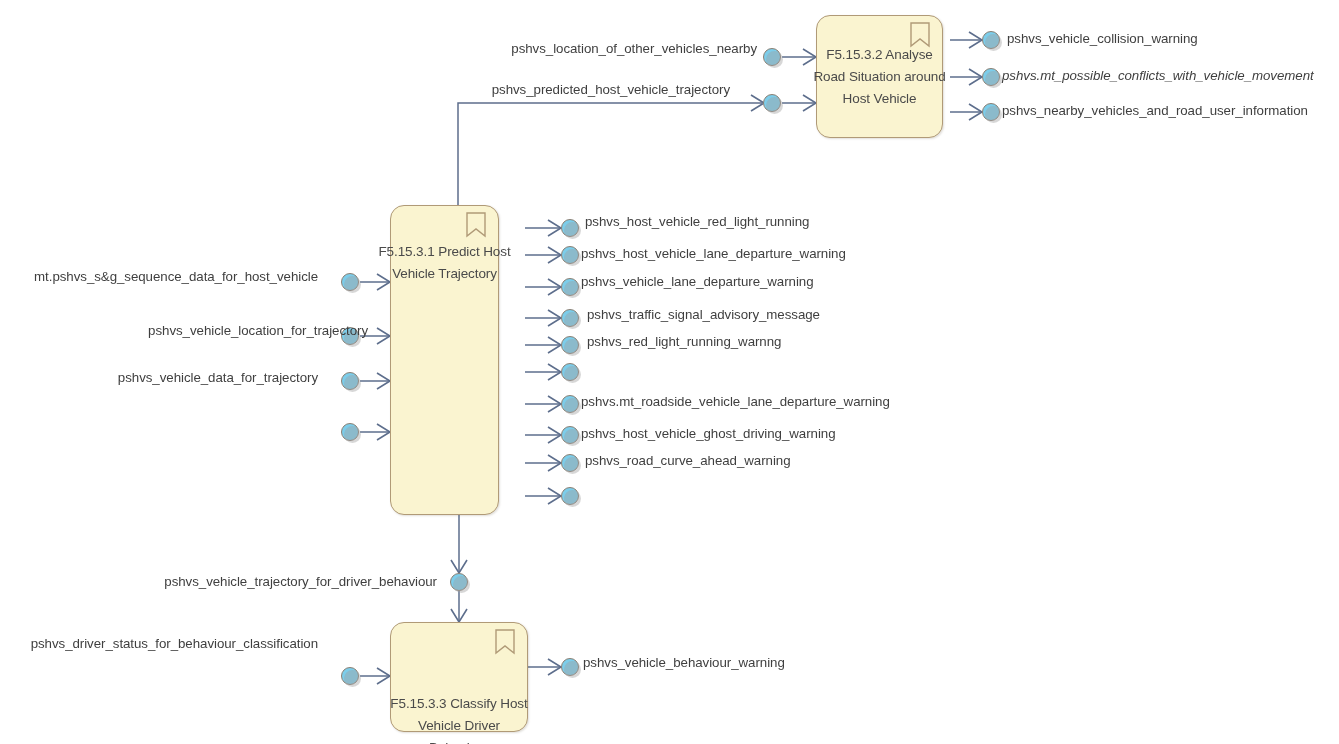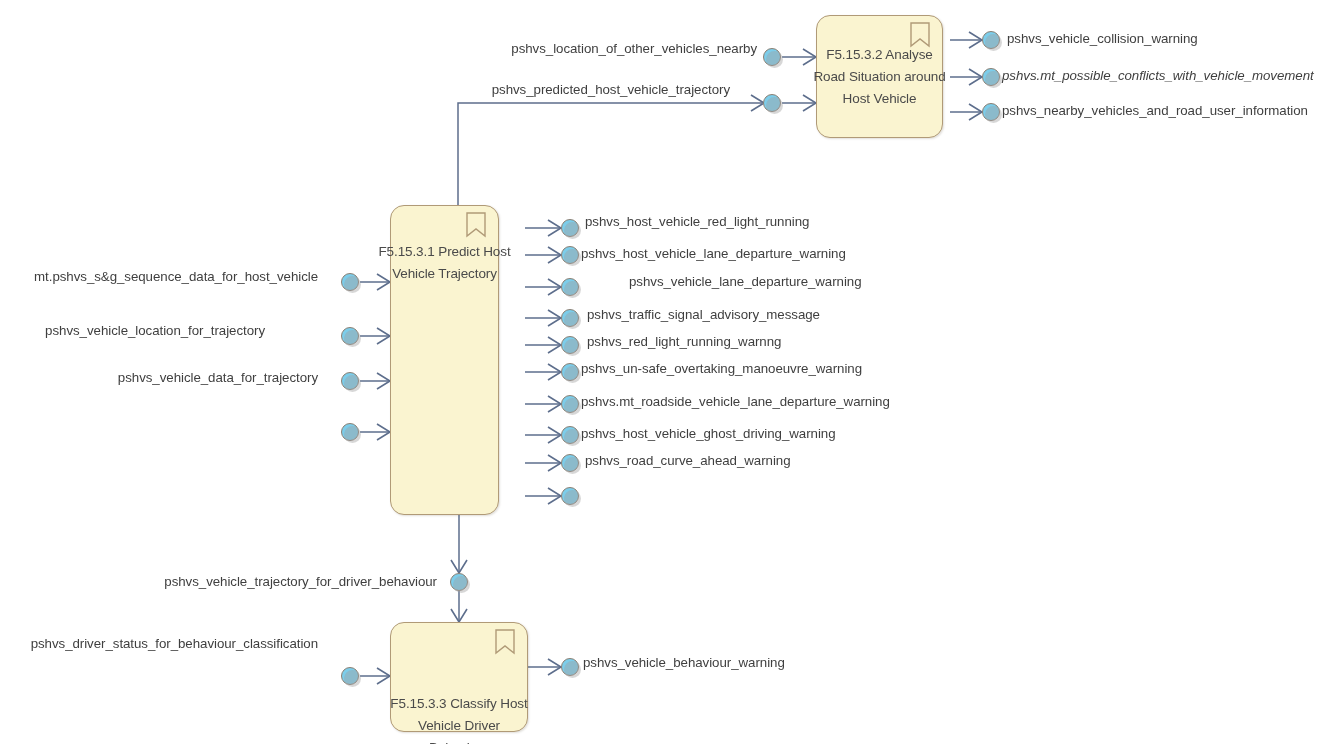--- a/index.html
+++ b/index.html
@@ -203,44 +203,43 @@
   <div class="port" style="left:982px; top:68px;"></div>
   <div class="pin-label right" style="left:1002px; top:68px;font-style:italic;">pshvs.mt_possible_conflicts_with_vehicle_movement</div>
 
   <div class="port" style="left:982px; top:103px;"></div>
   <div class="pin-label right" style="left:1002px; top:103px;">pshvs_nearby_vehicles_and_road_user_information</div>
 
   <div class="port" style="left:341px; top:273px;"></div>
   <div class="pin-label left" style="right:1021px; top:269px;">mt.pshvs_s&amp;g_sequence_data_for_host_vehicle</div>
 
   <div class="port" style="left:341px; top:327px;"></div>
-  <div class="pin-label left" style="right:1074px; top:323px;">pshvs_vehicle_location_for_trajectory</div>
+  <div class="pin-label left" style="right:971px; top:323px;">pshvs_vehicle_location_for_trajectory</div>
 
   <div class="port" style="left:341px; top:372px;"></div>
   <div class="pin-label left" style="right:1021px; top:370px;text-align:right;">pshvs_vehicle_data_for_trajectory</div>
 
   <div class="port" style="left:341px; top:423px;"></div>
 
   <div class="port" style="left:561px; top:219px;"></div>
   <div class="pin-label right" style="left:585px; top:214px;">pshvs_host_vehicle_red_light_running</div>
 
   <div class="port" style="left:561px; top:246px;"></div>
   <div class="pin-label right" style="left:581px; top:246px;">pshvs_host_vehicle_lane_departure_warning</div>
 
   <div class="port" style="left:561px; top:278px;"></div>
-  <div class="pin-label right" style="left:581px; top:274px;margin-left:48px;">pshvs_vehicle_lane_departure_warning</div>
+  <div class="pin-label right" style="left:581px; top:274px;">pshvs_vehicle_lane_departure_warning</div>
 
   <div class="port" style="left:561px; top:309px;"></div>
   <div class="pin-label right" style="left:587px; top:307px;">pshvs_traffic_signal_advisory_message</div>
 
   <div class="port" style="left:561px; top:336px;"></div>
   <div class="pin-label right" style="left:587px; top:334px;">pshvs_red_light_running_warnng</div>
 
   <div class="port" style="left:561px; top:363px;"></div>
-  <div class="pin-label right" style="left:581px; top:361px;">pshvs_un-safe_overtaking_manoeuvre_warning</div>
 
   <div class="port" style="left:561px; top:395px;"></div>
   <div class="pin-label right" style="left:581px; top:394px;">pshvs.mt_roadside_vehicle_lane_departure_warning</div>
 
   <div class="port" style="left:561px; top:426px;"></div>
   <div class="pin-label right" style="left:581px; top:426px;">pshvs_host_vehicle_ghost_driving_warning</div>
 
   <div class="port" style="left:561px; top:454px;"></div>
   <div class="pin-label right" style="left:585px; top:453px;">pshvs_road_curve_ahead_warning</div>
 

